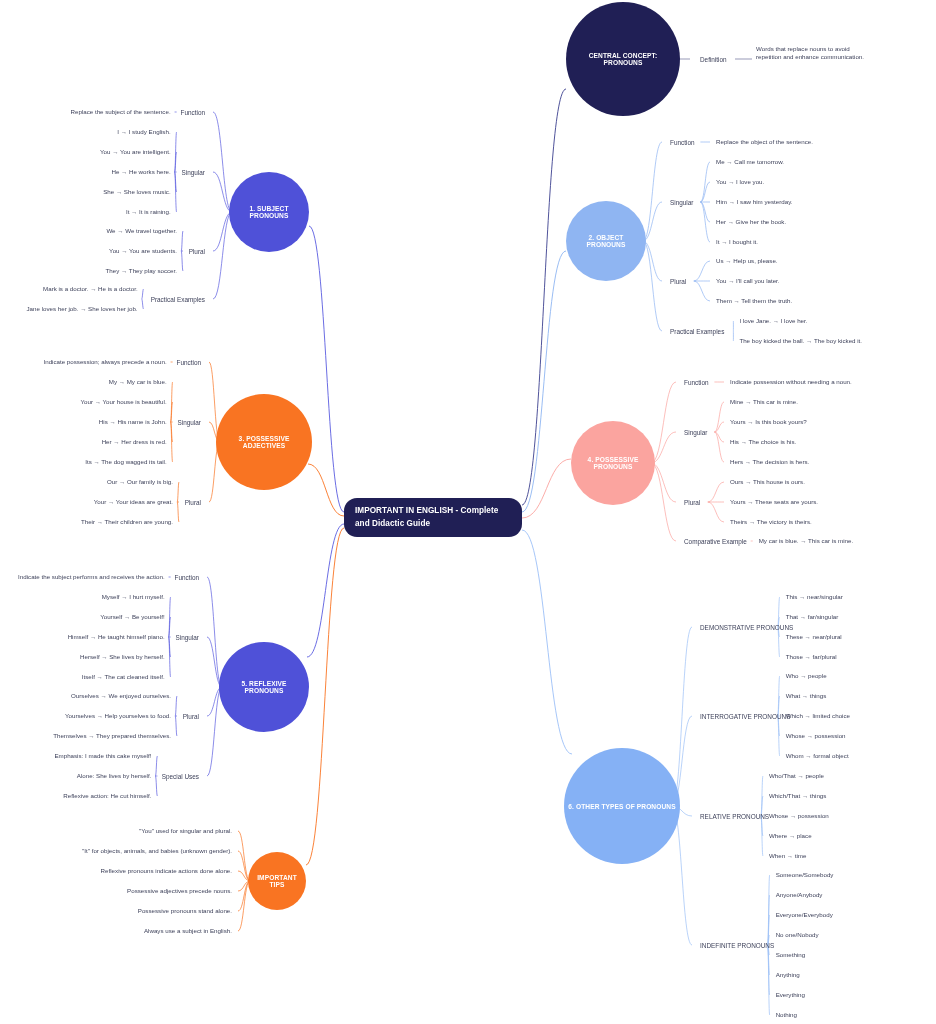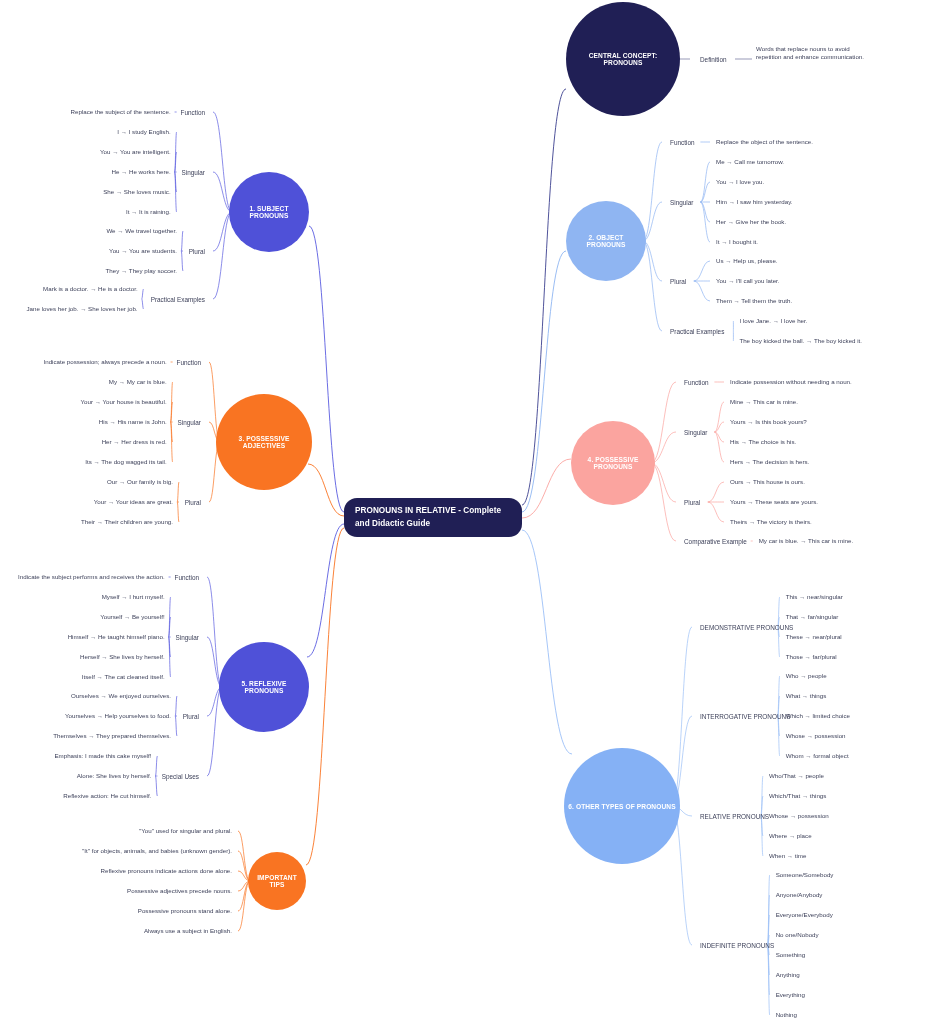--- a/index.html
+++ b/index.html
@@ -135,21 +135,21 @@
         <path d="M344,528 C325,528 325,865 306,865" stroke="#f97422" stroke-width="0.9" fill="none"></path>
         <path d="M250,881 C244,881 244,831 238,831" stroke="#f97422" stroke-width="0.7" fill="none"></path>
         <path d="M250,881 C244,881 244,851 238,851" stroke="#f97422" stroke-width="0.7" fill="none"></path>
         <path d="M250,881 C244,881 244,871 238,871" stroke="#f97422" stroke-width="0.7" fill="none"></path>
         <path d="M250,881 C244,881 244,891 238,891" stroke="#f97422" stroke-width="0.7" fill="none"></path>
         <path d="M250,881 C244,881 244,911 238,911" stroke="#f97422" stroke-width="0.7" fill="none"></path>
         <path d="M250,881 C244,881 244,931 238,931" stroke="#f97422" stroke-width="0.7" fill="none"></path>
       </g>
   </svg>
   <div id="nodes">
-      <div class="central" style="left: 344px; top: 498px; width: 178px;">PRONOUNS IN RELATIVE - Complete and Didactic Guide</div>
+      <div class="central" style="left: 344px; top: 498px; width: 178px;">IMPORTANT IN ENGLISH - Complete and Didactic Guide</div>
       <div class="circle" style="left: 566px; top: 2px; width: 114px; height: 114px; background: rgb(32, 31, 85);">
         <span>CENTRAL CONCEPT: PRONOUNS</span>
       </div>
       <div class="branchlbl l" style="left: 700px; top: 59px;">Definition</div>
       <div class="leaf l wrap" style="left: 756px; top: 53px; width: 120px; white-space: normal;">Words that replace nouns to avoid repetition and enhance communication.</div>
       <div class="circle" style="left: 566px; top: 201px; width: 80px; height: 80px; background: rgb(143, 181, 242);">
         <span>2. OBJECT PRONOUNS</span>
       </div>
       <div class="branchlbl l" style="left: 670px; top: 142px;">Function</div>
       <div class="leaf l" style="left: 716px; top: 142px;">Replace the object of the sentence.</div>

